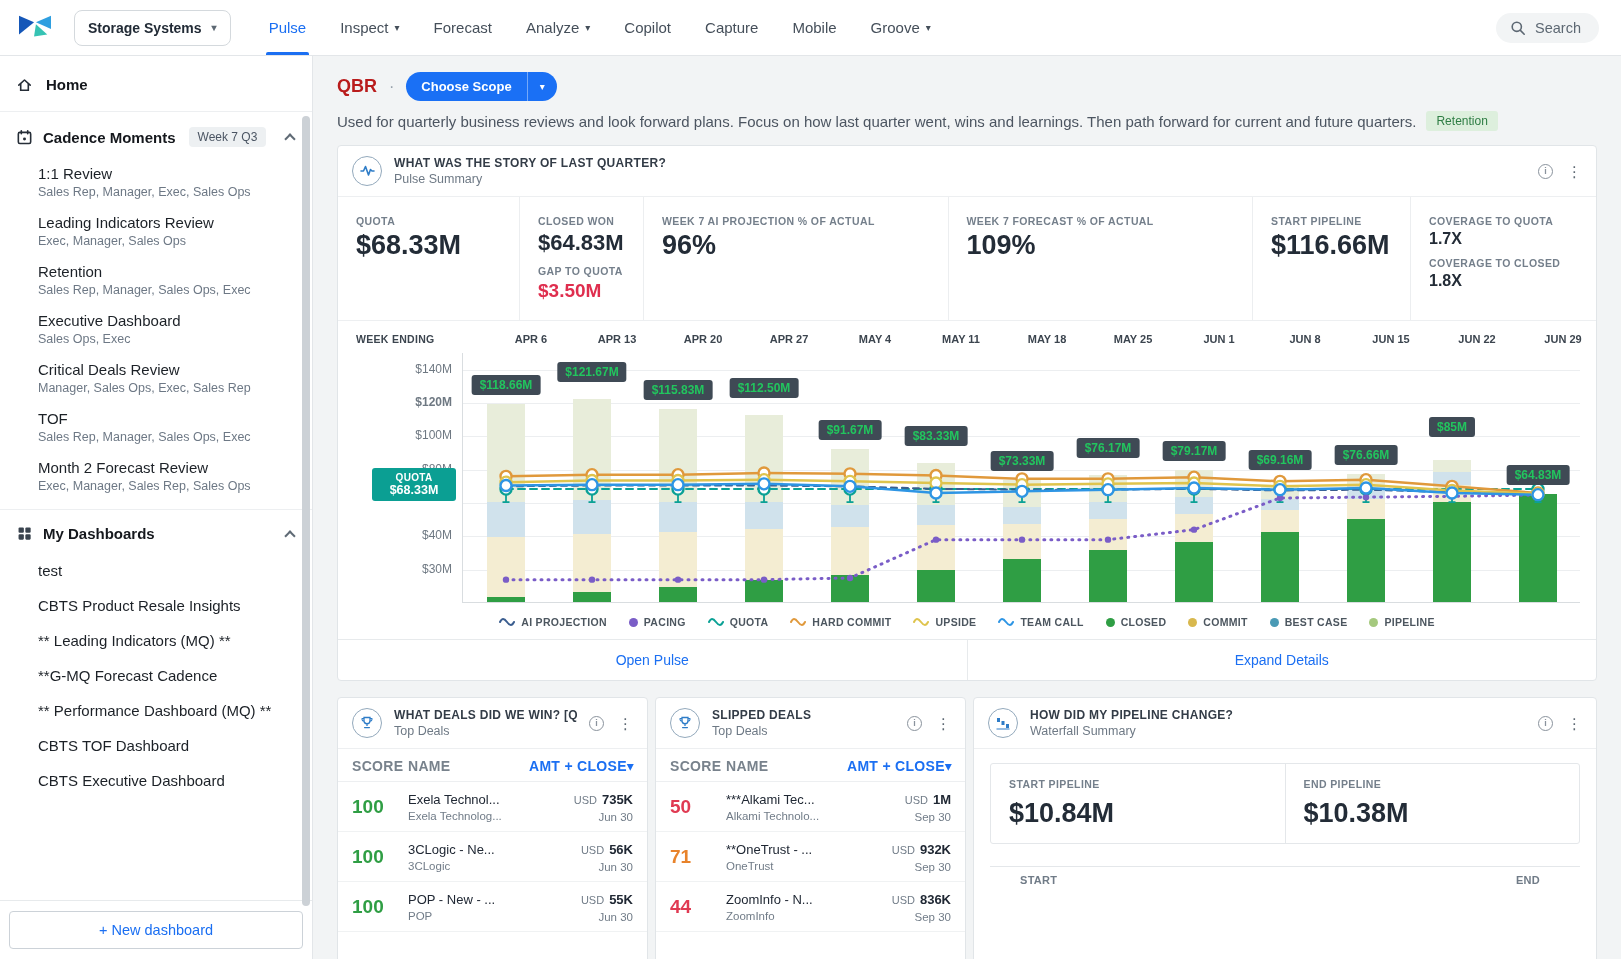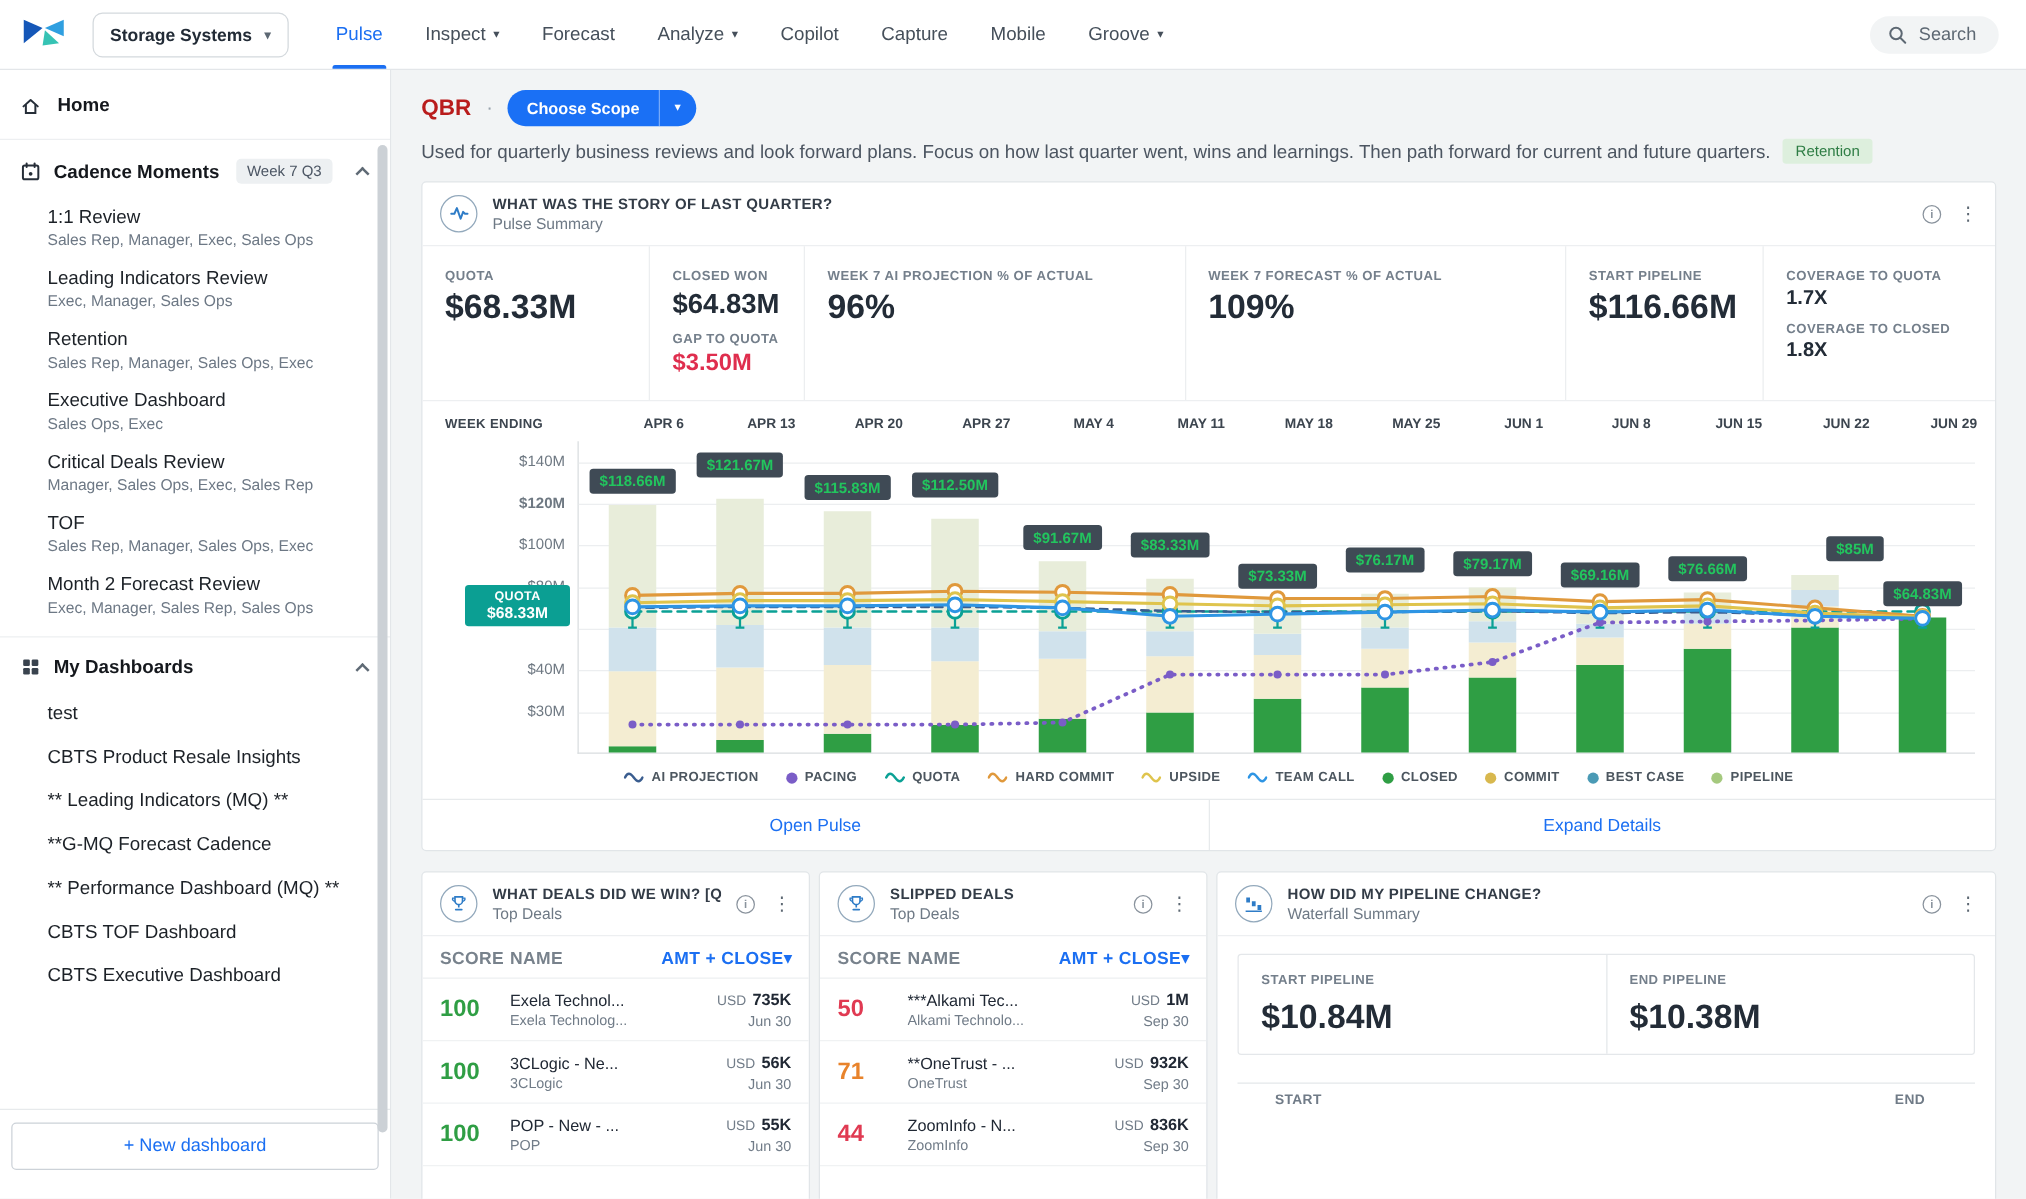--- a/index.html
+++ b/index.html
@@ -34,21 +34,21 @@
   .sb-sec-title { font-size:15px; font-weight:bold; color:#15181d; }
   .sb-badge { background:#edf0f2; color:#4b5563; font-size:12px; padding:3px 9px; border-radius:4px; margin-left:3px; }
   .chev { margin-left:auto; width:8px; height:8px; border-left:2px solid #5f6a75; border-top:2px solid #5f6a75;
     transform:rotate(45deg); margin-top:4px; flex:none; }
   .sb-item { padding:7px 16px 8px 38px; cursor:pointer; }
   .sb-item-label { font-size:15px; color:#1c2127; margin-bottom:3px; }
   .sb-item-sub { font-size:12.5px; color:#6d7885; }
   .sb-div { border-top:1px solid #edeff1; margin-top:8px; }
   .sb-dash-item { padding:9px 16px 9px 38px; font-size:15px; color:#1c2127; cursor:pointer;
     white-space:nowrap; overflow:hidden; text-overflow:ellipsis; }
-  .sb-foot { position:absolute; left:0; right:0; bottom:13px; border-top:1px solid #e7eaec; padding:10px 9px; background:#fff; }
+  .sb-foot { position:absolute; left:0; right:0; bottom:0; border-top:1px solid #e7eaec; padding:10px 9px; background:#fff; }
   .new-dash { width:100%; height:38px; border:1px solid #ccd2d8; border-radius:4px; background:#fff;
     color:#1b6ff2; font-size:14.5px; font-family:inherit; cursor:pointer; }
   .sb-scroll { position:absolute; top:60px; right:2px; width:8px; height:790px; background:#ccd1d6; border-radius:4px; }
   
   .main { flex:1; padding:16px 24px; overflow:hidden; }
   .page-head { display:flex; align-items:center; gap:12px; }
   .page-title { font-size:18px; font-weight:bold; color:#b91c1c; }
   .sep-dot { color:#98a2ac; font-size:16px; }
   .scope-btn { display:flex; align-items:stretch; background:#1a70f5; border-radius:15px; overflow:hidden;
     color:#fff; font-size:13px; height:29px; cursor:pointer; }
@@ -531,21 +531,21 @@
               <div class="bar-pill" style="left: 129px; top: 9.21667px;">$121.67M</div>
               <div class="bar-pill" style="left: 215px; top: 26.95px;">$115.83M</div>
               <div class="bar-pill" style="left: 301px; top: 24.5px;">$112.50M</div>
               <div class="bar-pill" style="left: 387px; top: 67.2167px;">$91.67M</div>
               <div class="bar-pill" style="left: 473px; top: 73.1167px;">$83.33M</div>
               <div class="bar-pill" style="left: 559px; top: 97.7833px;">$73.33M</div>
               <div class="bar-pill" style="left: 645px; top: 85.05px;">$76.17M</div>
               <div class="bar-pill" style="left: 731px; top: 88.05px;">$79.17M</div>
               <div class="bar-pill" style="left: 817px; top: 96.7333px;">$69.16M</div>
               <div class="bar-pill" style="left: 903px; top: 92.2333px;">$76.66M</div>
-              <div class="bar-pill" style="left: 989px; top: 76px; margin-left: 32px;">$85M</div>
+              <div class="bar-pill" style="left: 989px; top: 64px;">$85M</div>
               <div class="bar-pill" style="left: 1075px; top: 111.95px;">$64.83M</div>
             </div>
         </div>
         <div class="legend">
             <span class="lg-item">
               <svg width="16" height="12" viewBox="0 0 16 12">
                 <path d="M1 6 C3 2 5 2 8 6 C11 10 13 10 15 6" fill="none" stroke="#3a5d8f" stroke-width="2" stroke-linecap="round"></path>
               </svg>
               <span class="lg-label">AI PROJECTION</span>
             </span>

